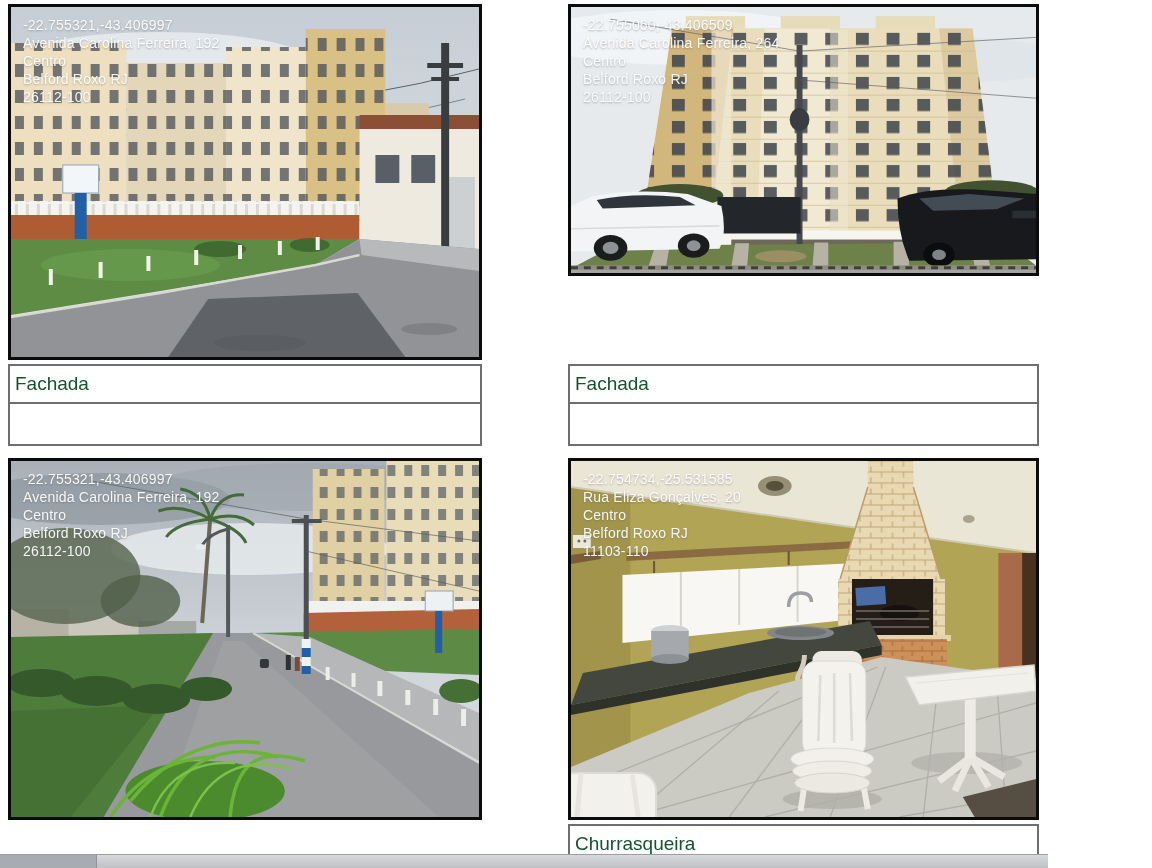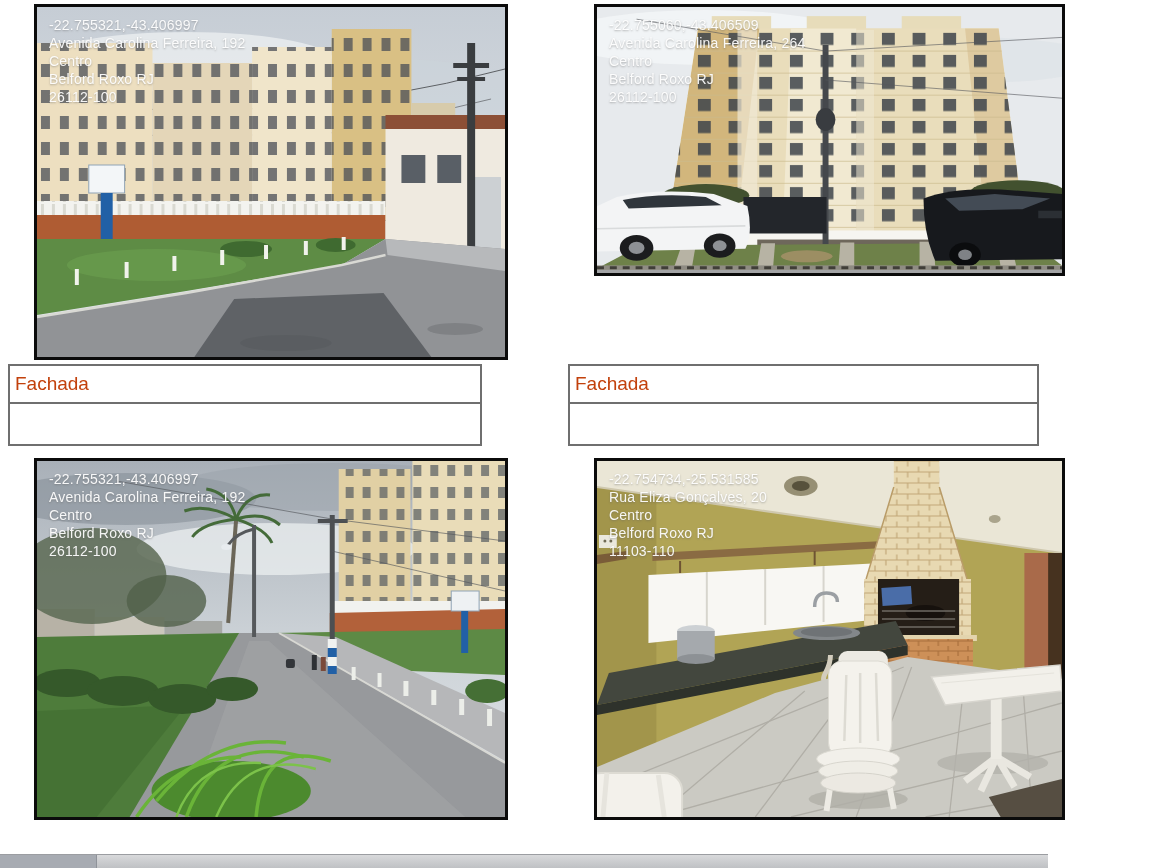--- a/index.html
+++ b/index.html
@@ -1,24 +1,24 @@
 <!DOCTYPE html>
 <html><head>
 <meta charset="utf-8">
 <style>
   html,body{margin:0;padding:0;background:#fff;}
   .page{position:relative;width:1152px;height:868px;background:#ffffff;overflow:hidden;
         font-family:"Liberation Sans",sans-serif;}
-  .photo{position:absolute;border:3px solid #0b0b0b;box-sizing:border-box;background:#d8d8d8;overflow:hidden;margin-left:26px;}
+  .photo{position:absolute;border:3px solid #0b0b0b;box-sizing:border-box;background:#d8d8d8;overflow:hidden;}
   .photo svg{display:block;width:100%;height:100%;}
   .geotag{position:absolute;top:9px;left:12px;color:rgba(255,255,255,.93);font-size:14px;line-height:18px;
           text-shadow:0 1px 2px rgba(95,95,95,.45);letter-spacing:.2px;}
   .geotag span{display:block;white-space:nowrap;}
   .caption-box{position:absolute;border:2px solid #6f6f6f;box-sizing:border-box;background:#fff;
-               font-size:19px;color:#c2410c;padding:7px 5px 0 5px;overflow:hidden;}
+               font-size:19px;color:#14532d;padding:7px 5px 0 5px;overflow:hidden;}
   .notes-box{position:absolute;border:2px solid #6f6f6f;border-top:none;box-sizing:border-box;background:#fff;}
   .hscrollbar{position:absolute;left:0;top:854px;width:1048px;height:14px;z-index:5;
               background:linear-gradient(#d8d9db,#bfc1c4);border-top:1px solid #9b9da1;box-sizing:border-box;}
   .hscroll-thumb{position:absolute;left:0;top:0;width:96px;height:100%;background:#a7abb2;
                  border-right:1px solid #8f939a;}
 </style>
 </head>
 <body>
 
 <div class="page">
@@ -373,18 +373,21 @@
     </svg>
     <div class="geotag">
       <span>-22.754734,-25.531585</span>
       <span>Rua Eliza Gonçalves, 20</span>
       <span>Centro</span>
       <span>Belford Roxo RJ</span>
       <span>11103-110</span>
     </div>
   </div>
 
+  <div class="caption-box" style="left:568px;top:824px;width:471px;height:40px">
+    <span>Churrasqueira</span>
+  </div>
 
   <div class="hscrollbar">
     <div class="hscroll-thumb"></div>
   </div>
 
 </div>
 
 </body></html>

